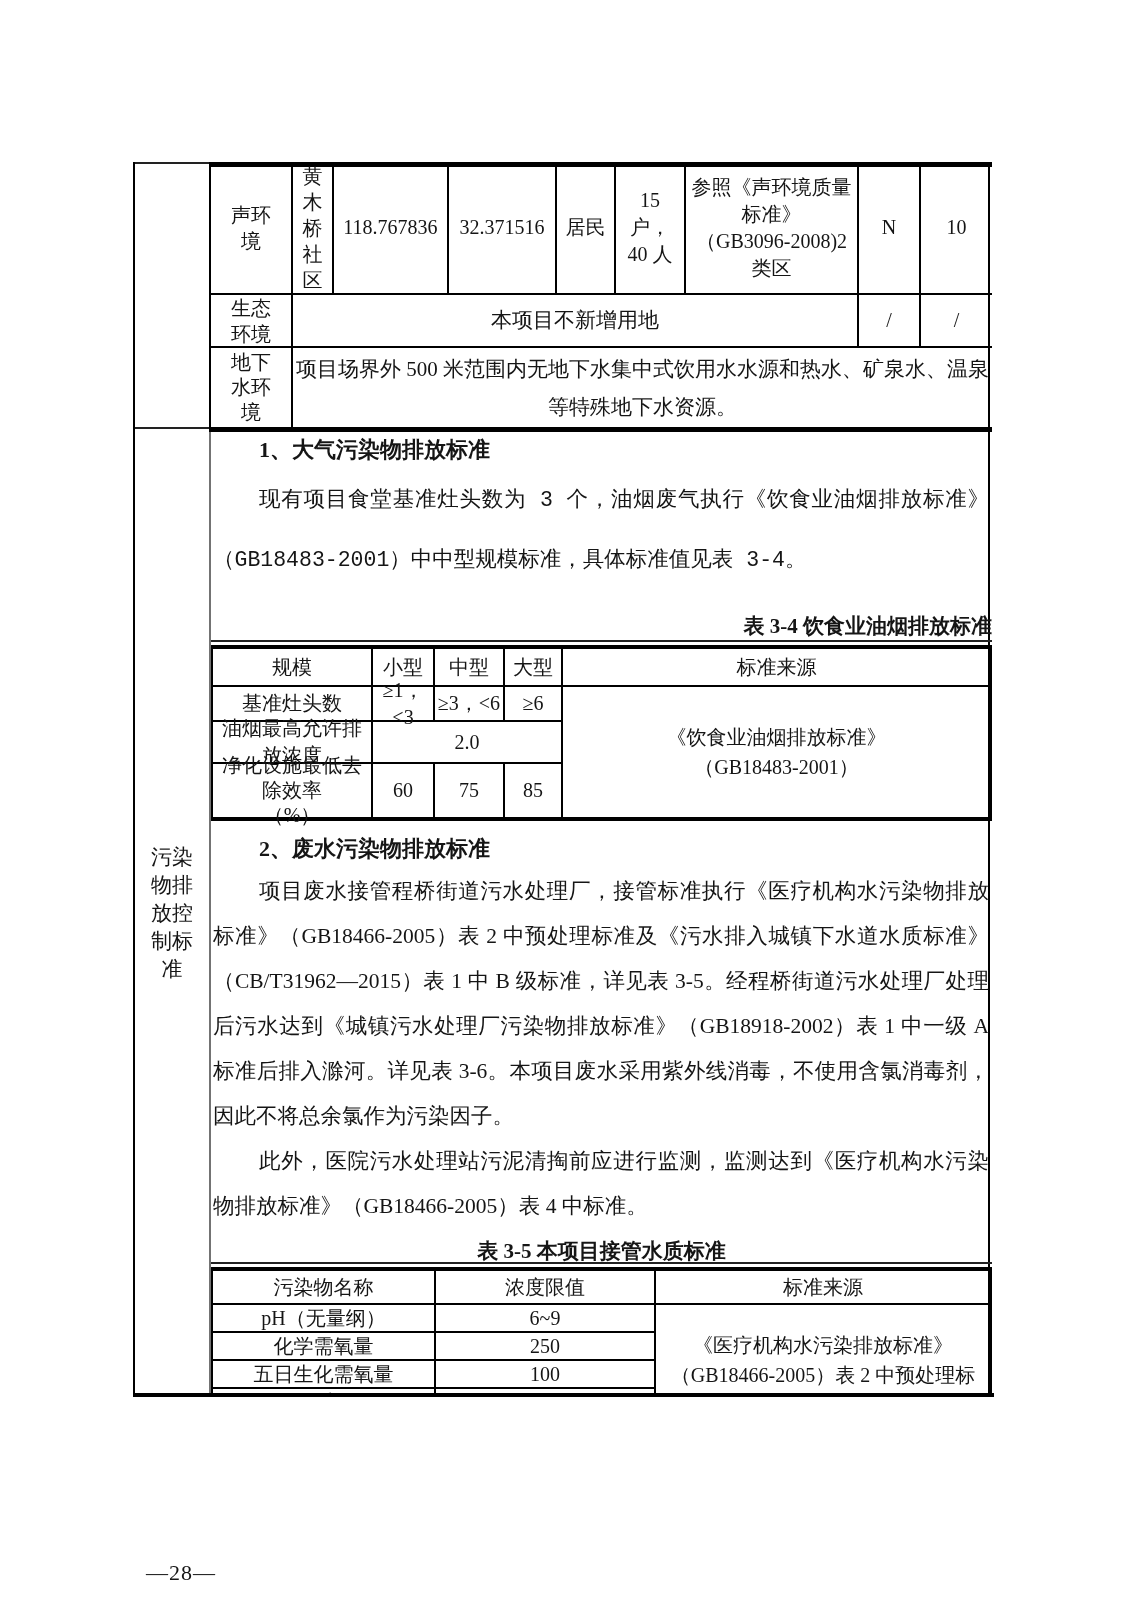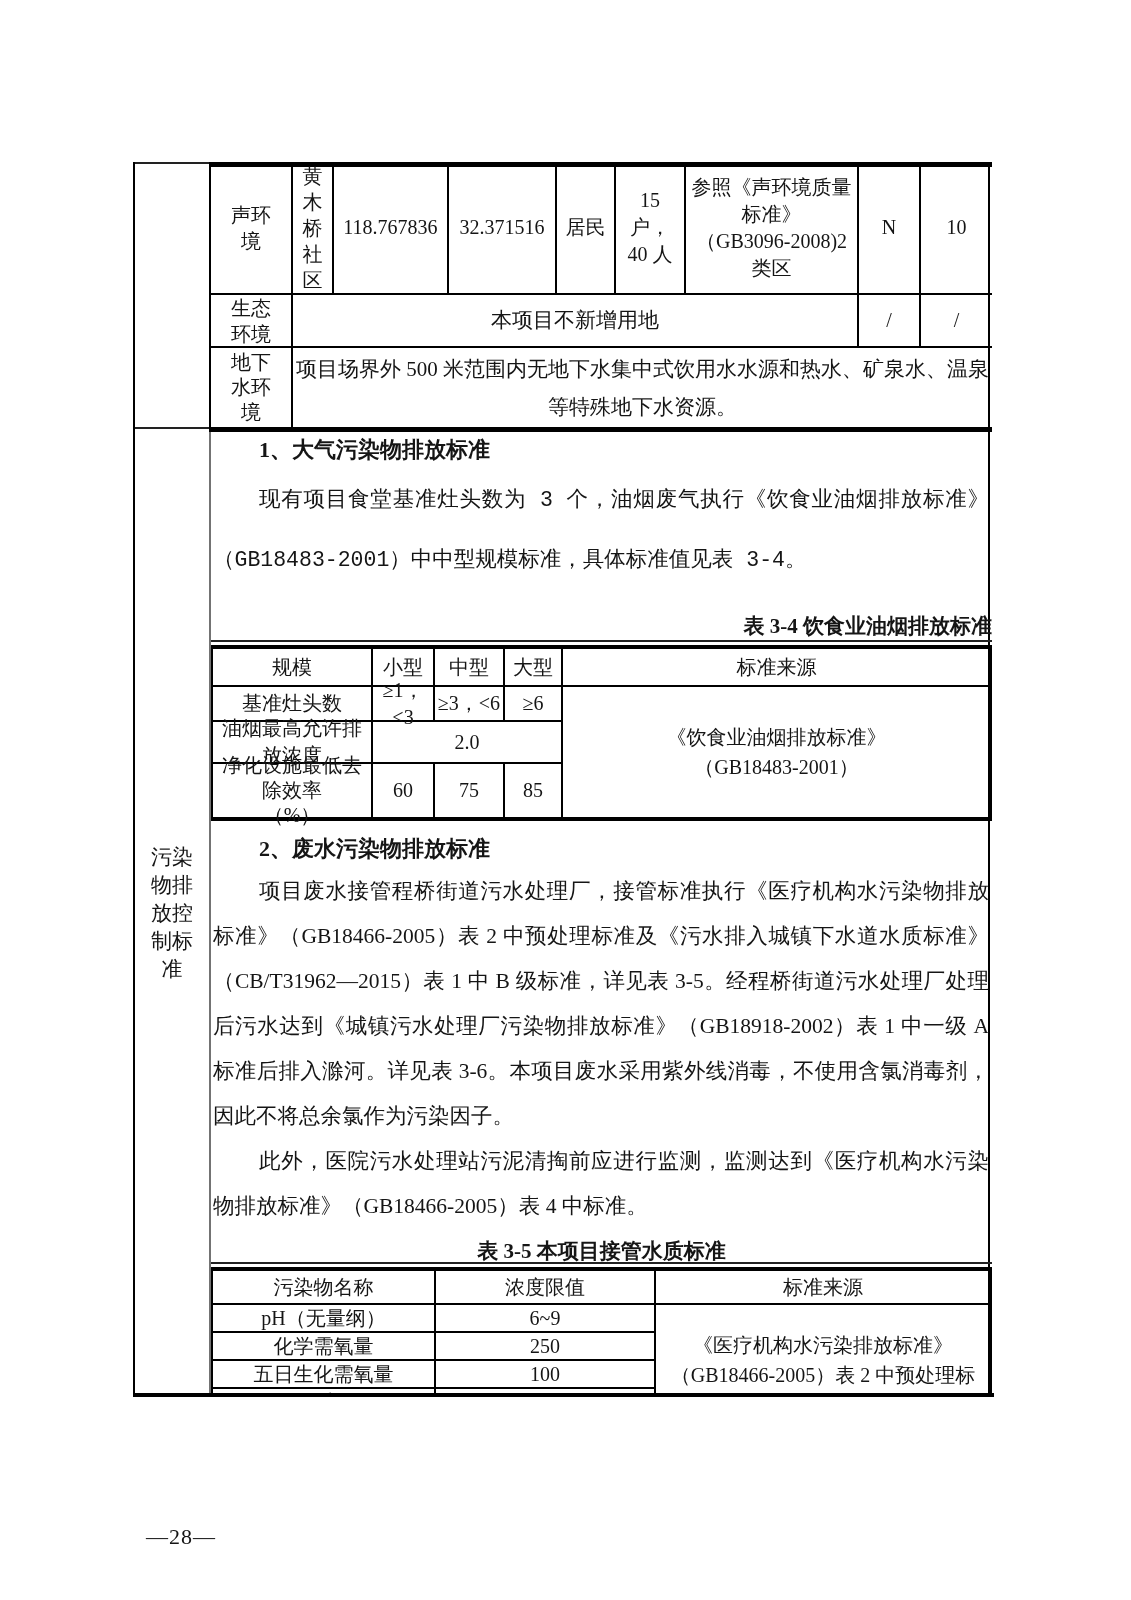--- a/index.html
+++ b/index.html
@@ -35,21 +35,21 @@
   .para2{margin:4px 3px 0 2px;line-height:45px;text-align:justify;text-indent:46px;}
   .para3{margin:0 3px 0 2px;line-height:45px;text-align:justify;text-indent:46px;}
   .tbl-title{margin-top:22px;text-align:right;font-weight:bold;font-size:21px;line-height:28px;}
   .tbl-title2{margin-top:8px;text-align:center;font-weight:bold;font-size:21px;line-height:28px;}
   .inner-tbl{position:relative;margin-top:5px;width:781px;box-sizing:border-box;
     border:2px solid #000;border-top:4px solid #000;border-bottom:4px solid #000;
     display:grid;font-size:20px;}
   .inner-tbl::before{content:"";position:absolute;left:-2px;right:-2px;top:-9px;height:2px;background:#222;}
   .t34{grid-template-columns:158px 62px 70px 58px 1fr;grid-template-rows:38px 35px 42px 53px;}
   .t35{margin-top:2px;grid-template-columns:221px 220px 1fr;grid-template-rows:34px 28px 28px 28px 28px 28px;}
-  .pagenum{position:absolute;left:146px;top:1524px;font-size:22px;letter-spacing:1px;}
+  .pagenum{position:absolute;left:146px;top:1560px;font-size:22px;letter-spacing:1px;}
 </style>
 </head>
 <body>
 
 <div class="page">
   <div class="doc-table">
     <div class="top-thin"></div>
     <div class="top-thick"></div>
 
     <div class="env-grid">

